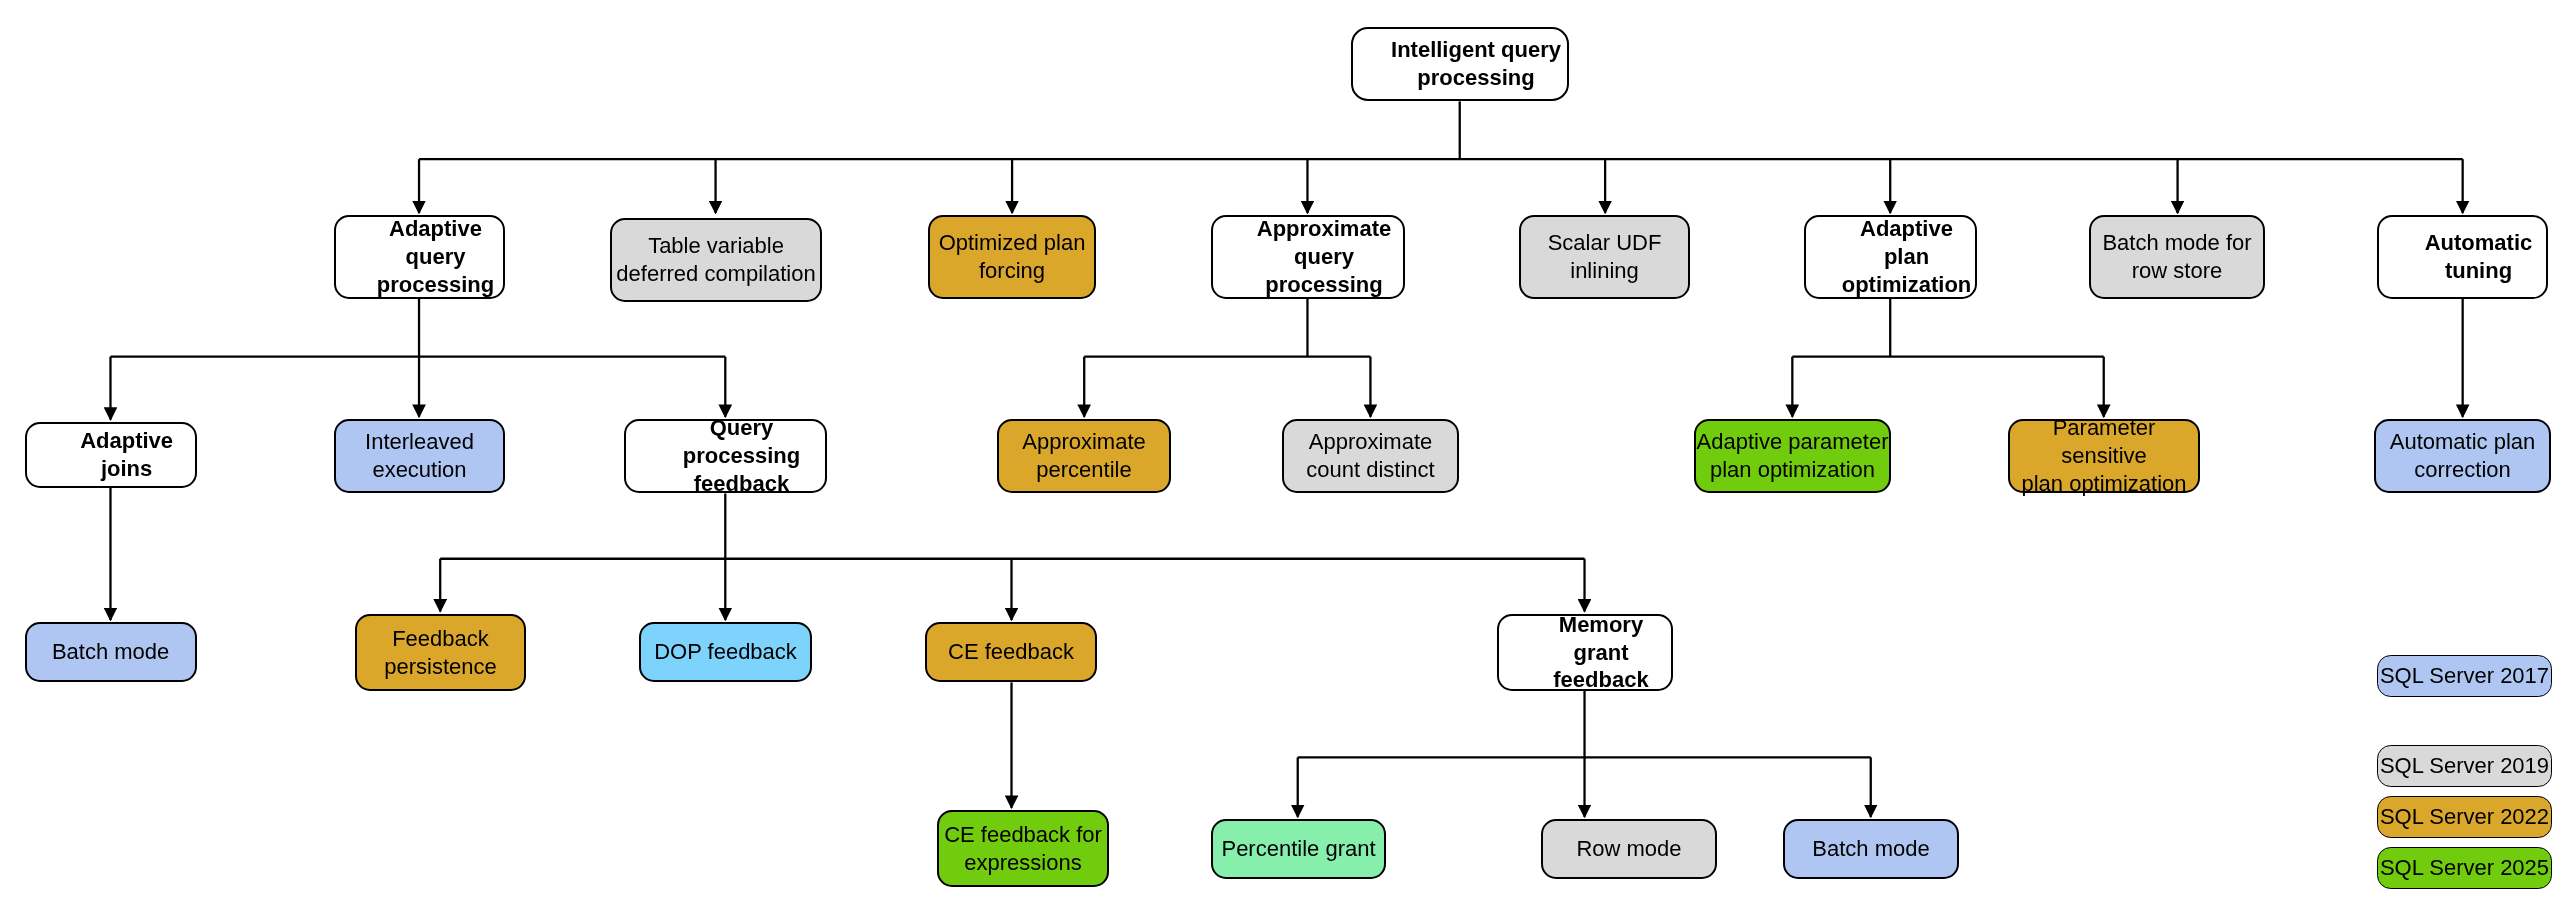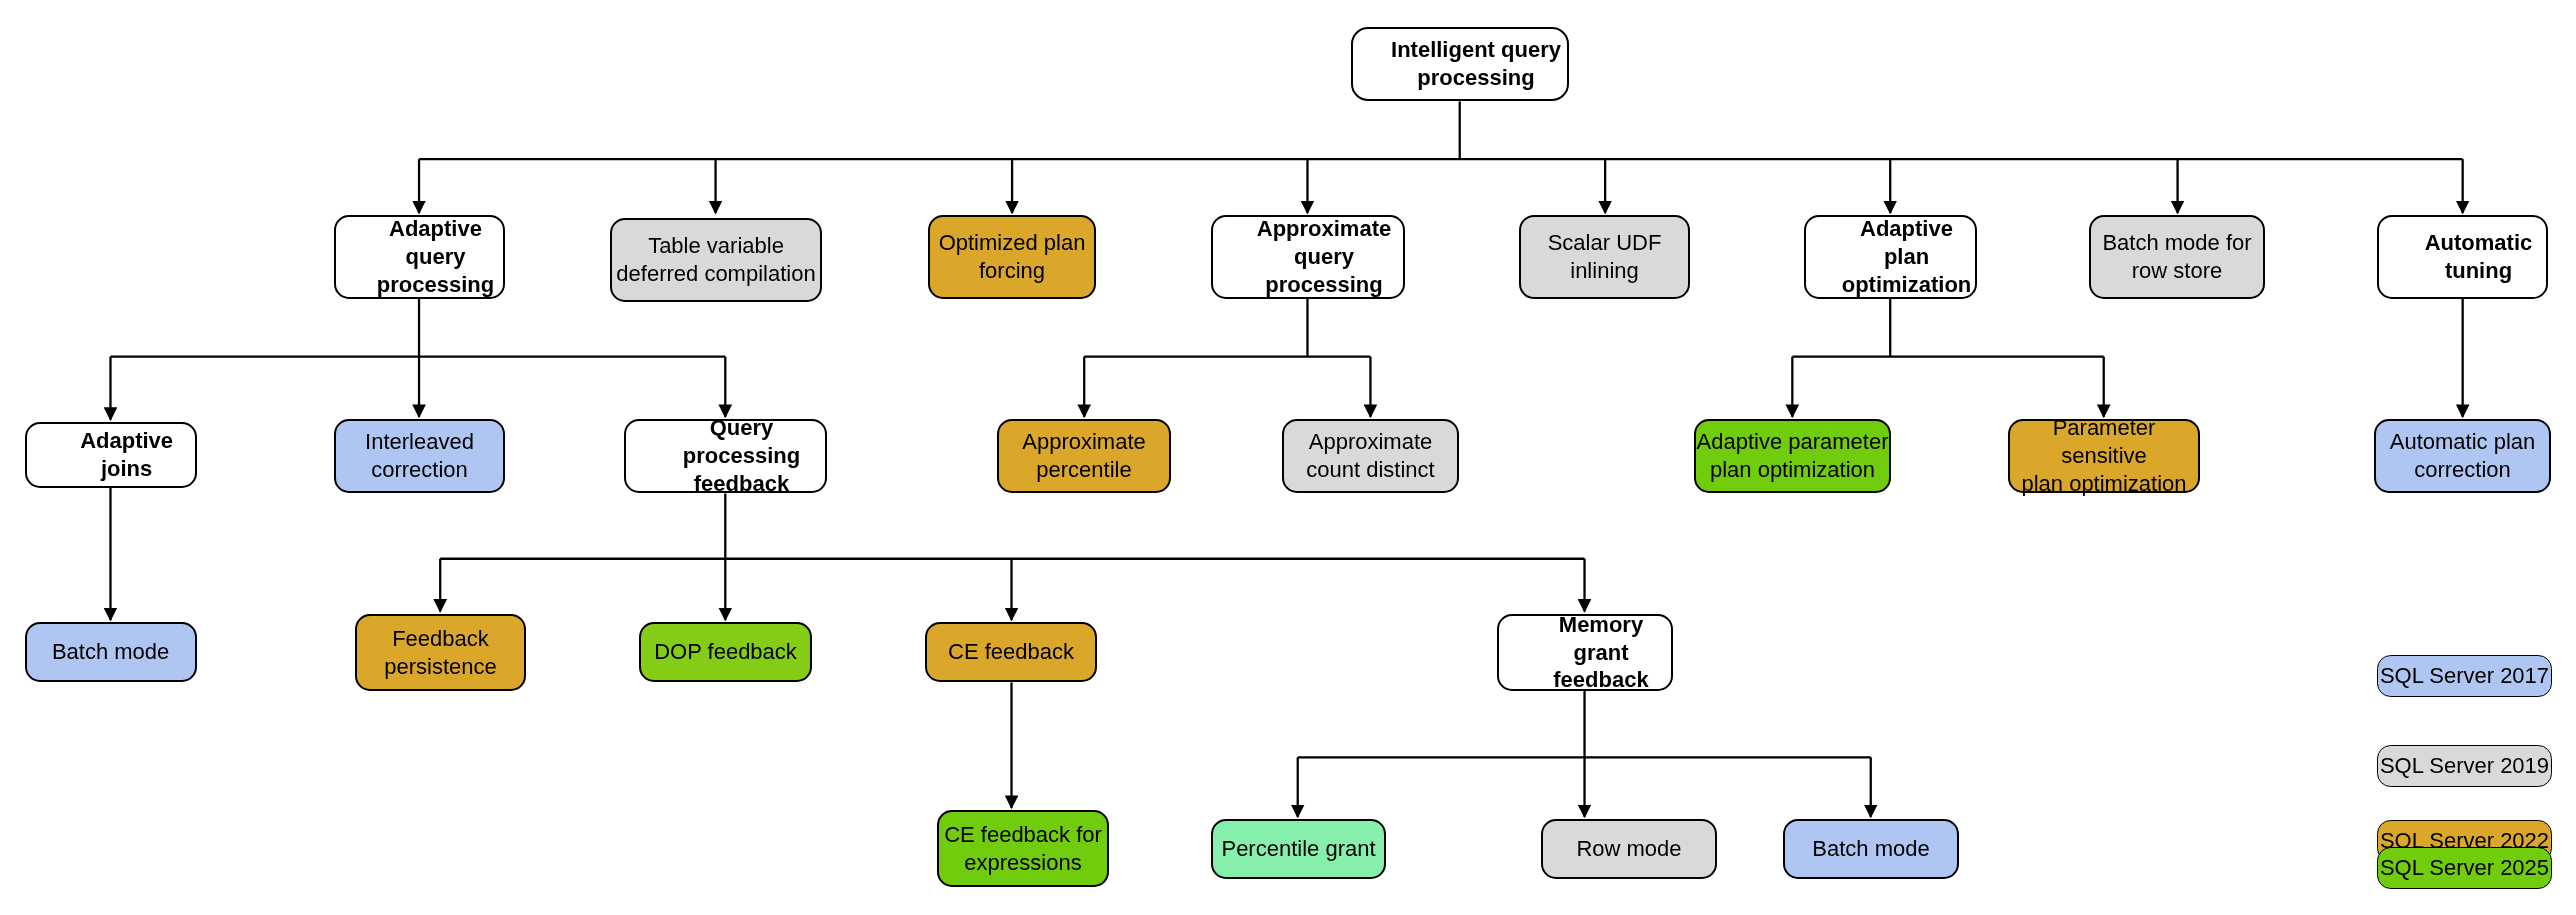--- a/index.html
+++ b/index.html
@@ -139,47 +139,47 @@
       <div class="node" style="left: 1519px; top: 215px; width: 171px; height: 84px; background: rgb(217, 217, 217);">Scalar UDF
 inlining</div>
       <div class="node bold" style="left: 1804px; top: 215px; width: 173px; height: 84px; background: rgb(255, 255, 255);">Adaptive plan
 optimization</div>
       <div class="node" style="left: 2089px; top: 215px; width: 176px; height: 84px; background: rgb(217, 217, 217);">Batch mode for
 row store</div>
       <div class="node bold" style="left: 2377px; top: 215px; width: 171px; height: 84px; background: rgb(255, 255, 255);">Automatic
 tuning</div>
       <div class="node bold" style="left: 24.6px; top: 422px; width: 172px; height: 66px; background: rgb(255, 255, 255);">Adaptive joins</div>
       <div class="node" style="left: 334px; top: 419px; width: 171px; height: 74px; background: rgb(175, 198, 242);">Interleaved
-correction</div>
+execution</div>
       <div class="node bold" style="left: 624px; top: 419px; width: 203px; height: 74px; background: rgb(255, 255, 255);">Query processing
 feedback</div>
       <div class="node" style="left: 997px; top: 419px; width: 174px; height: 74px; background: rgb(219, 167, 43);">Approximate
 percentile</div>
       <div class="node" style="left: 1282px; top: 419px; width: 177px; height: 74px; background: rgb(217, 217, 217);">Approximate
 count distinct</div>
       <div class="node" style="left: 1694px; top: 419px; width: 197px; height: 74px; background: rgb(112, 204, 13);">Adaptive parameter
 plan optimization</div>
       <div class="node" style="left: 2008px; top: 419px; width: 192px; height: 74px; background: rgb(219, 167, 43);">Parameter sensitive
 plan optimization</div>
       <div class="node" style="left: 2374px; top: 419px; width: 177px; height: 74px; background: rgb(175, 198, 242);">Automatic plan
 correction</div>
       <div class="node" style="left: 24.6px; top: 622px; width: 172px; height: 60px; background: rgb(175, 198, 242);">Batch mode</div>
       <div class="node" style="left: 355px; top: 614px; width: 171px; height: 77px; background: rgb(219, 167, 43);">Feedback
 persistence</div>
-      <div class="node" style="left: 639px; top: 622px; width: 173px; height: 60px; background: #84cc16;">DOP feedback</div>
+      <div class="node" style="left: 639px; top: 622px; width: 173px; height: 60px; background: #7dd3fc;">DOP feedback</div>
       <div class="node" style="left: 925px; top: 622px; width: 172px; height: 60px; background: rgb(219, 167, 43);">CE feedback</div>
       <div class="node bold" style="left: 1497px; top: 614px; width: 176px; height: 77px; background: rgb(255, 255, 255);">Memory grant
 feedback</div>
       <div class="node" style="left: 925px; top: 810px; width: 172px; height: 77px; background: rgb(112, 204, 13); margin-left: 12px;">CE feedback for
 expressions</div>
       <div class="node" style="left: 1211px; top: 819px; width: 175px; height: 60px; background: #86efac;">Percentile grant</div>
       <div class="node" style="left: 1497px; top: 819px; width: 176px; height: 60px; background: rgb(217, 217, 217); margin-left: 44px;">Row mode</div>
       <div class="node" style="left: 1783px; top: 819px; width: 176px; height: 60px; background: rgb(175, 198, 242);">Batch mode</div>
     </div>
   <div id="legend">
       <div class="legend-item" style="left: 2377px; top: 655px; width: 175px; height: 42px; background: rgb(175, 198, 242);">SQL Server 2017</div>
       <div class="legend-item" style="left: 2377px; top: 745px; width: 175px; height: 42px; background: rgb(217, 217, 217);">SQL Server 2019</div>
-      <div class="legend-item" style="left: 2377px; top: 820px; width: 175px; height: 42px; background: rgb(219, 167, 43);">SQL Server 2022</div>
+      <div class="legend-item" style="left: 2377px; top: 796px; width: 175px; height: 42px; background: rgb(219, 167, 43);">SQL Server 2022</div>
       <div class="legend-item" style="left: 2377px; top: 847px; width: 175px; height: 42px; background: rgb(112, 204, 13);">SQL Server 2025</div>
     </div>
 
 </div>
 
 
 </body></html>

